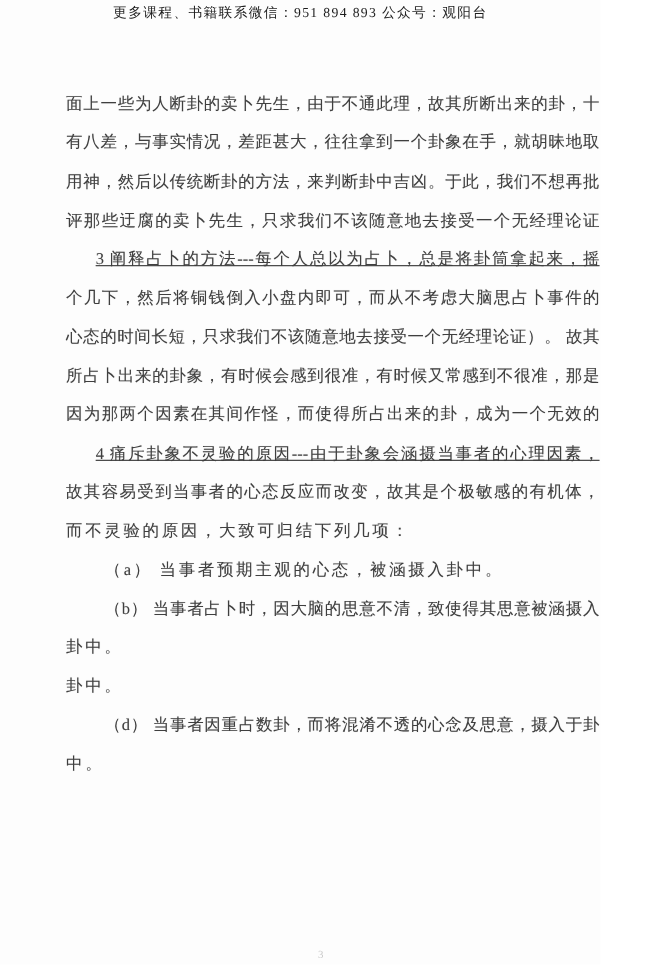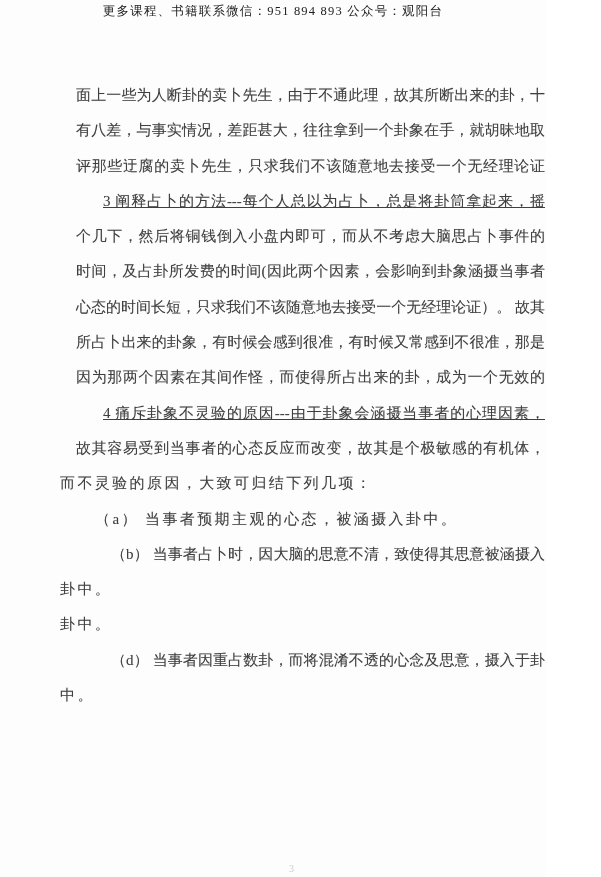--- a/index.html
+++ b/index.html
@@ -29,21 +29,20 @@
     font-size: 15px;
     line-height: 35.3px;
     color: #3f3f3f;
     text-shadow: 0 0 0.7px rgba(90,90,90,0.35);
   }
   .line { letter-spacing: 2.4px; }
   .line.j {
     letter-spacing: 0;
     text-align: justify;
     text-align-last: justify;
-    margin-left: 16px;
   }
   .line.p-indent { padding-left: 27px; text-decoration: underline; }
   .line.i-indent { padding-left: 35px; }
   .page-number {
     position: absolute;
     left: 289px;
     top: 863px;
     font-size: 10px;
     color: #b5b5b5;
     opacity: 0.7;
@@ -52,24 +51,24 @@
 </head>
 <body>
 
 <div class="page">
 
   <div class="header">更多课程、书籍联系微信：951 894 893  公众号：观阳台</div>
 
   <div class="body-text">
     <div class="line j">面上一些为人断卦的卖卜先生，由于不通此理，故其所断出来的卦，十</div>
     <div class="line j">有八差，与事实情况，差距甚大，往往拿到一个卦象在手，就胡昧地取</div>
+    <div class="line j">用神，然后以传统断卦的方法，来判断卦中吉凶。于此，我们不想再批</div>
     <div class="line j">评那些迂腐的卖卜先生，只求我们不该随意地去接受一个无经理论证</div>
     <div class="line j p-indent">3 阐释占卜的方法---每个人总以为占卜，总是将卦筒拿起来，摇</div>
     <div class="line j">个几下，然后将铜钱倒入小盘内即可，而从不考虑大脑思占卜事件的</div>
-    <div class="line j">时间，及占卦所发费的时间(因此两个因素，会影响到卦象涵摄当事者</div>
     <div class="line j">心态的时间长短，只求我们不该随意地去接受一个无经理论证）。 故其</div>
     <div class="line j">所占卜出来的卦象，有时候会感到很准，有时候又常感到不很准，那是</div>
     <div class="line j">因为那两个因素在其间作怪，而使得所占出来的卦，成为一个无效的</div>
     <div class="line j p-indent">4 痛斥卦象不灵验的原因---由于卦象会涵摄当事者的心理因素，</div>
     <div class="line j">故其容易受到当事者的心态反应而改变，故其是个极敏感的有机体，</div>
     <div class="line">而不灵验的原因，大致可归结下列几项：</div>
     <div class="line i-indent">（a） 当事者预期主观的心态，被涵摄入卦中。</div>
     <div class="line j i-indent">（b） 当事者占卜时，因大脑的思意不清，致使得其思意被涵摄入</div>
     <div class="line">卦中。</div>
     <div class="line">卦中。</div>

